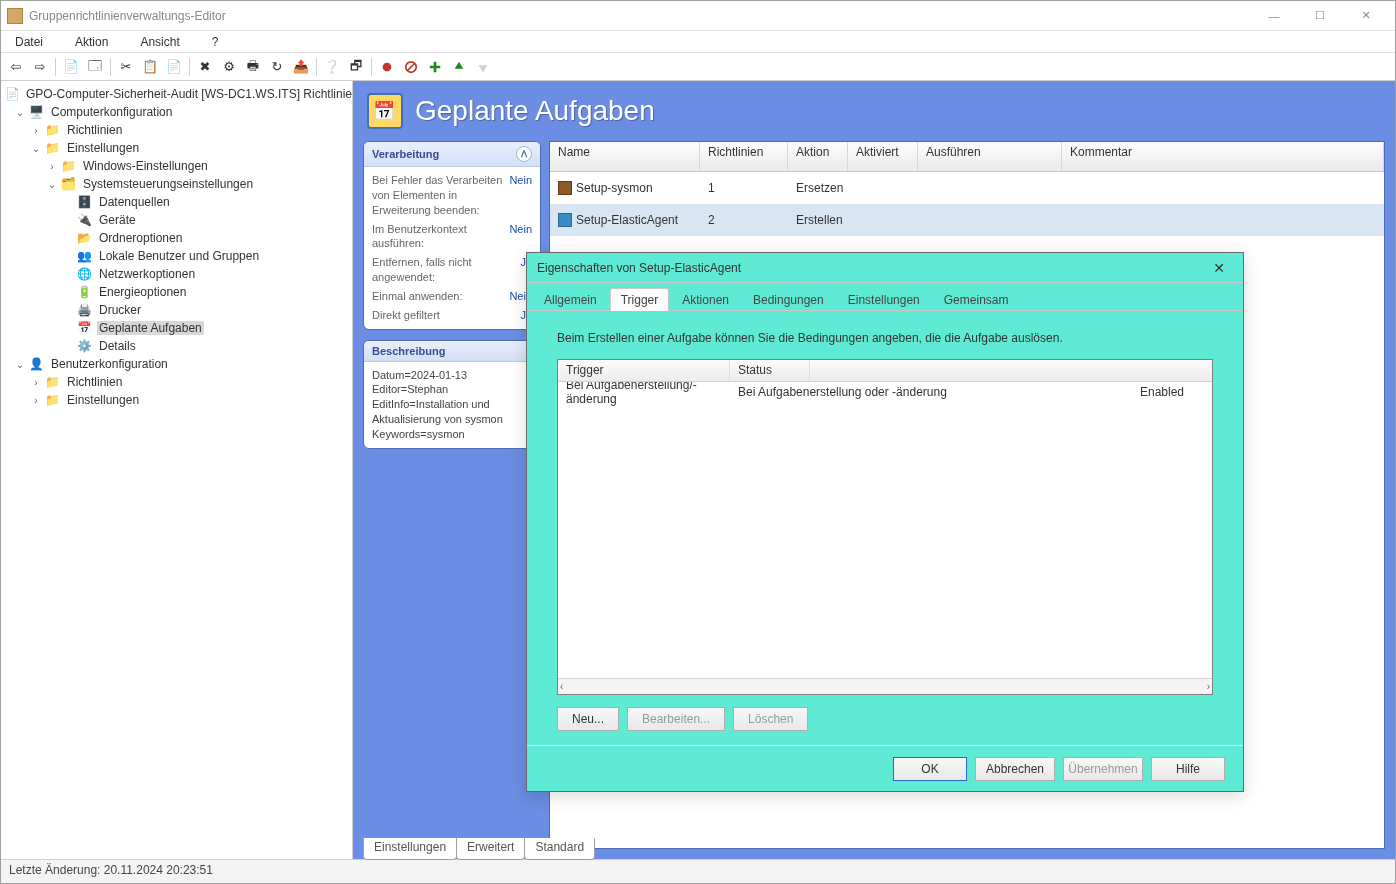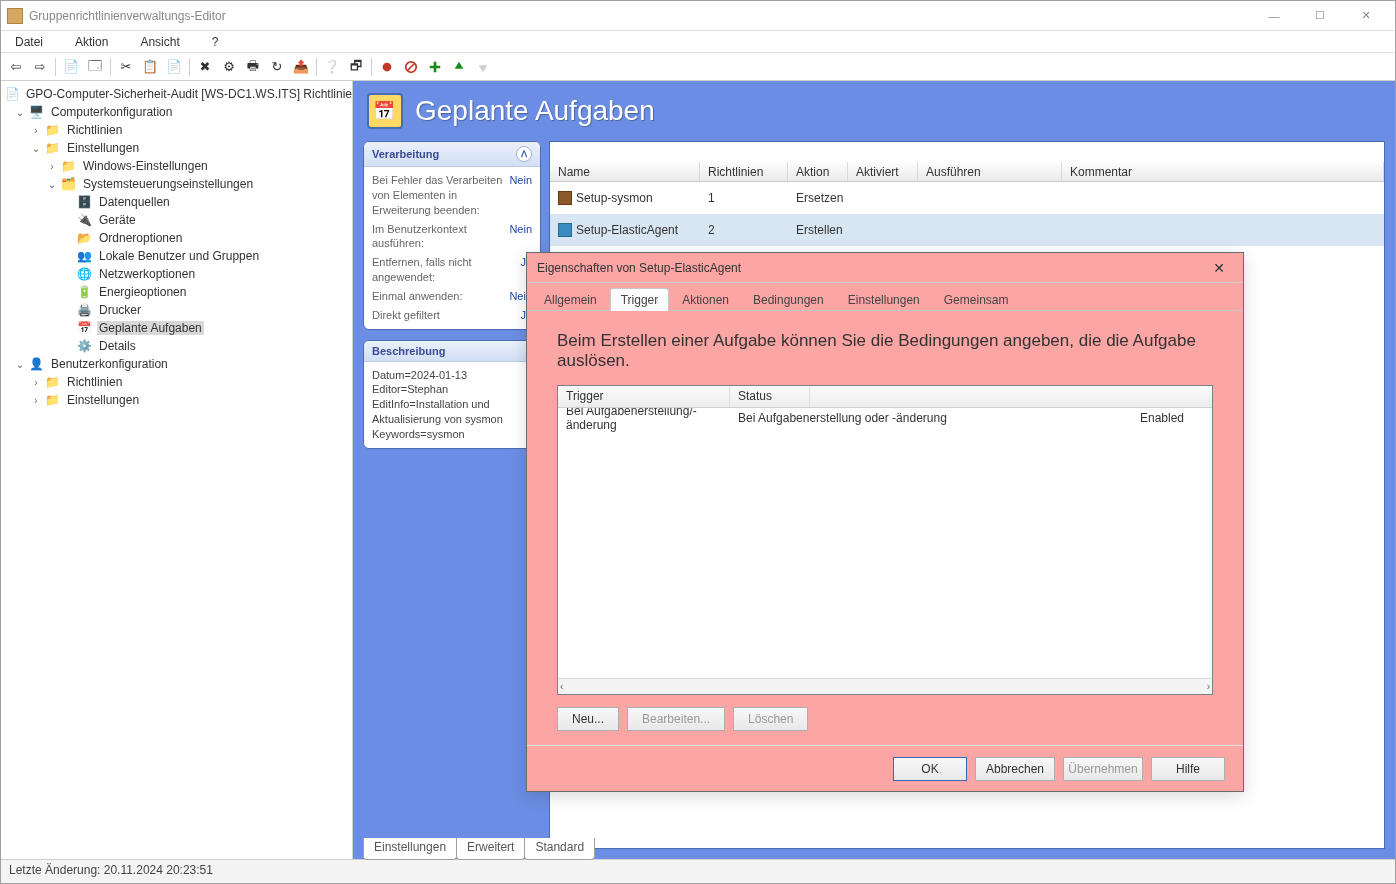--- a/index.html
+++ b/index.html
@@ -46,46 +46,46 @@
 .card-col { width: 178px; display: flex; flex-direction: column; gap: 10px; }
 .card { background: #fff; border: 1px solid #4a6cb3; border-radius: 6px; overflow: hidden; font-size: 11px; }
 .card-header { background: linear-gradient(#eaf0fb, #d2dff5); padding: 4px 8px; display: flex; justify-content: space-between; align-items: center; color: #3a4a94; font-weight: 600; border-bottom: 1px solid #b8cce8; }
 .card-collapse { width: 16px; height: 16px; border: 1px solid #a0b4d8; border-radius: 8px; background: #fff; display: flex; align-items: center; justify-content: center; font-size: 9px; color: #4a6cb3; }
 .card-body { padding: 6px 8px; line-height: 1.35; color: #444; }
 .card-row { display: flex; justify-content: space-between; gap: 4px; }
 .card-row .k { color: #666; flex: 1; }
 .card-row .v { color: #1a4aa8; }
 
 .list-area { flex: 1; background: #fff; border: 1px solid #4a6cb3; display: flex; flex-direction: column; position: relative; min-height: 0; }
-.list-columns { display: flex; height: 20px; background: linear-gradient(#fdfdfd,#eaeaea); border-bottom: 1px solid #c8c8c8; margin-top: 20px; }
+.list-columns { display: flex; height: 30px; background: linear-gradient(#fdfdfd,#eaeaea); border-bottom: 1px solid #c8c8c8; }
 .list-col { padding: 3px 8px; border-right: 1px solid #d8d8d8; font-size: 12px; color: #333; }
 .list-rows { flex: 1; overflow: auto; }
 .list-row { display: flex; height: 32px; align-items: center; }
 .list-row.selected { background: #d8e6f4; }
 .list-cell { padding: 0 8px; font-size: 12px; display: flex; align-items: center; gap: 4px; }
 .task-icon { width: 14px; height: 14px; background: #8b5a2b; border: 1px solid #6b3a0b; display: inline-block; }
 .task-icon.blue { background: #3a8bc0; border-color: #2a6b90; }
 
 
 .detail-tabstrip { position: absolute; left: 10px; bottom: -1px; display: flex; height: 22px; }
 .detail-tab { padding: 2px 10px; background: #fff; border: 1px solid #a0a0a0; border-top: none; border-bottom-left-radius: 4px; border-bottom-right-radius: 4px; margin-right: -1px; font-size: 12px; color: #555; }
 
 
 .statusbar { height: 24px; border-top: 1px solid #d0d0d0; padding: 3px 8px; color: #444; background: #f4f4f4; }
 
 
-.dialog { position: absolute; left: 526px; top: 252px; width: 718px; height: 540px; background: #fca5a5; border: 1px solid #6a6a6a; display: flex; flex-direction: column; box-shadow: 0 4px 16px rgba(0,0,0,0.15); }
+.dialog { position: absolute; left: 526px; top: 252px; width: 718px; height: 540px; background: #5eead4; border: 1px solid #6a6a6a; display: flex; flex-direction: column; box-shadow: 0 4px 16px rgba(0,0,0,0.15); }
 .dialog-titlebar { height: 30px; display: flex; align-items: center; padding: 0 10px; border-bottom: 1px solid #ccc; }
 .dialog-title { flex: 1; font-size: 12px; color: #333; }
 .dialog-close { width: 28px; height: 24px; display: flex; align-items: center; justify-content: center; font-size: 14px; }
 .dialog-tabs { display: flex; padding: 4px 6px 0 6px; border-bottom: 1px solid #c8c8c8; gap: 2px; }
 .dtab { padding: 4px 10px; border: 1px solid transparent; border-bottom: none; font-size: 12px; color: #444; position: relative; top: 1px; }
 .dtab.active { border-color: #c8c8c8; background: #fcfcfc; border-radius: 3px 3px 0 0; }
 .dialog-body { flex: 1; padding: 20px 30px 14px 30px; display: flex; flex-direction: column; }
-.dialog-intro { margin-bottom: 14px; font-size: 17px; color: #333; }
+.dialog-intro { margin-bottom: 14px; font-size: 12px; color: #333; }
 .trigger-list { flex: 1; border: 1px solid #808080; background: #fff; display: flex; flex-direction: column; min-height: 0; }
 .trigger-head { display: flex; height: 22px; background: linear-gradient(#fdfdfd,#ececec); border-bottom: 1px solid #d0d0d0; }
 .trigger-head .col { padding: 3px 8px; border-right: 1px solid #e0e0e0; font-size: 12px; }
 .trigger-rows { flex: 1; overflow: auto; }
 .trigger-row { display: flex; height: 20px; align-items: center; }
 .trigger-row .cell { padding: 0 8px; font-size: 12px; }
 .trigger-scroll { height: 16px; border-top: 1px solid #d8d8d8; background: #f4f4f4; display: flex; align-items: center; justify-content: space-between; padding: 0 2px; font-size: 10px; color: #666; }
 .trigger-btns { display: flex; gap: 8px; margin-top: 12px; }
 .btn { height: 24px; padding: 0 14px; border: 1px solid #aeaeae; background: linear-gradient(#f8f8f8,#e8e8e8); font-size: 12px; color: #333; font-family: inherit; }
 .btn:disabled { color: #999; }

